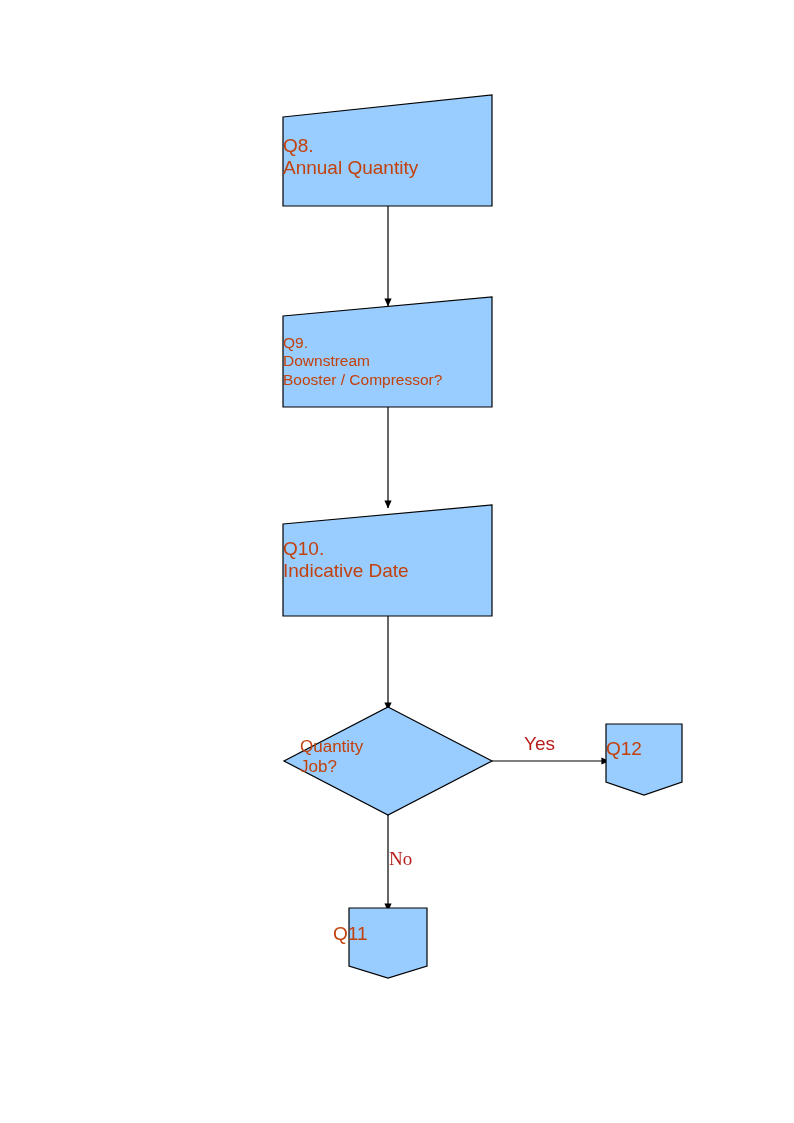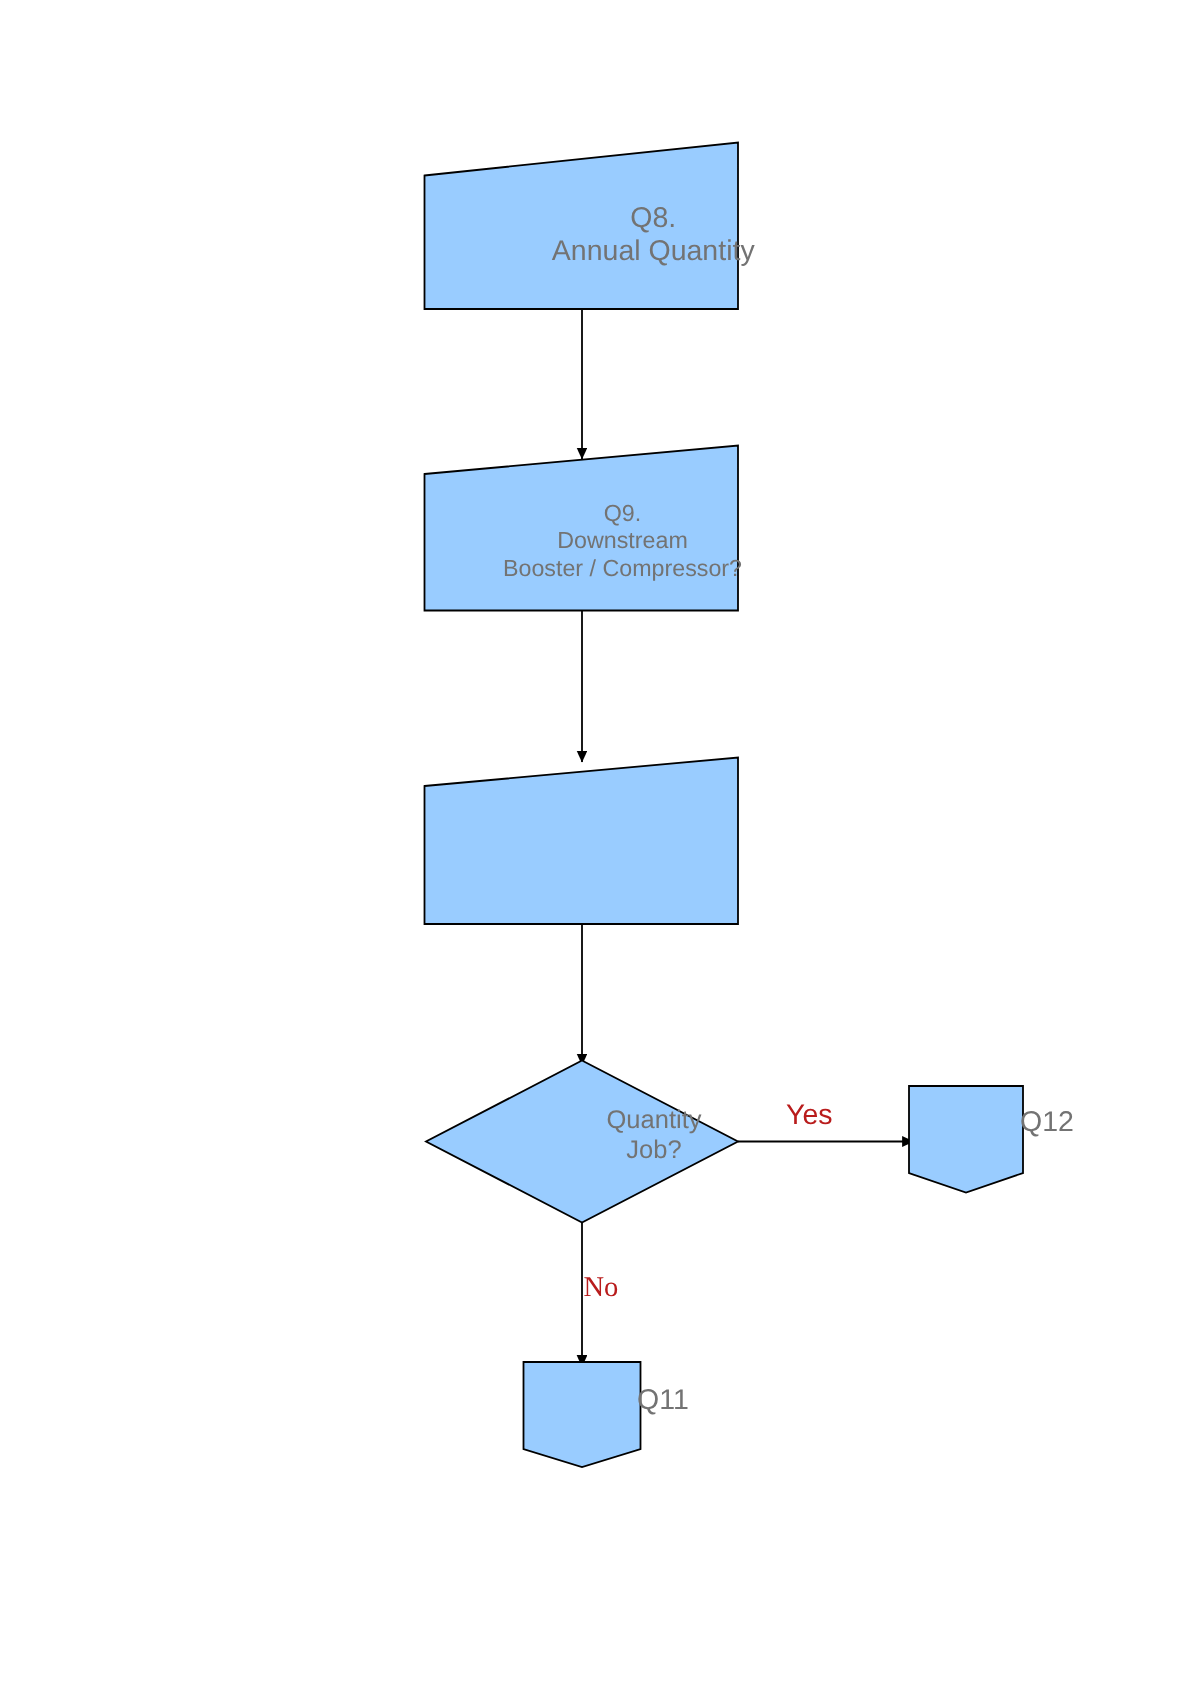--- a/index.html
+++ b/index.html
@@ -23,26 +23,24 @@
   }
   svg.flow-svg {
     position: absolute;
     left: 0;
     top: 0;
     width: 794px;
     height: 1123px;
   }
   .node-label {
     position: absolute;
-    text-align: center;
     line-height: 1.18;
-    color: #737373;
+    color: #c2410c;
     white-space: pre;
     pointer-events: none;
-    margin-left: 48px;
   }
   .lbl-q8 {
     left: 283px;
     top: 135px;
     width: 209px;
     font-size: 19px;
   }
   .lbl-q9 {
     left: 283px;
     top: 334px;
@@ -61,21 +59,21 @@
     width: 176px;
     font-size: 17px;
   }
   .lbl-q12 {
     left: 606px;
     top: 738px;
     width: 88px;
     font-size: 19px;
   }
   .lbl-q11 {
-    left: 355px;
+    left: 333px;
     top: 923px;
     width: 78px;
     font-size: 19px;
   }
   .edge-label {
     position: absolute;
     color: #b91c1c;
     white-space: pre;
     pointer-events: none;
   }
@@ -126,20 +124,22 @@
     <polygon points="349,908 427,908 427,966 388,978 349,966" fill="#99CCFF" stroke="#000000" stroke-width="1.2"></polygon>
   </svg>
 
   <div class="node-label lbl-q8">Q8.
 Annual Quantity</div>
 
   <div class="node-label lbl-q9">Q9.
 Downstream
 Booster / Compressor?</div>
 
+  <div class="node-label lbl-q10">Q10.
+Indicative Date</div>
 
   <div class="node-label lbl-diamond">Quantity
 Job?</div>
 
   <div class="node-label lbl-q12">Q12</div>
 
   <div class="node-label lbl-q11">Q11</div>
 
   <div class="edge-label lbl-yes">Yes</div>
 

